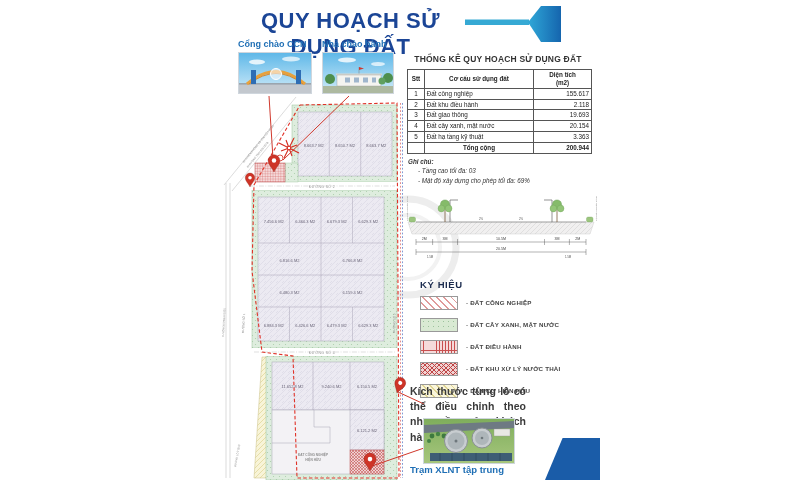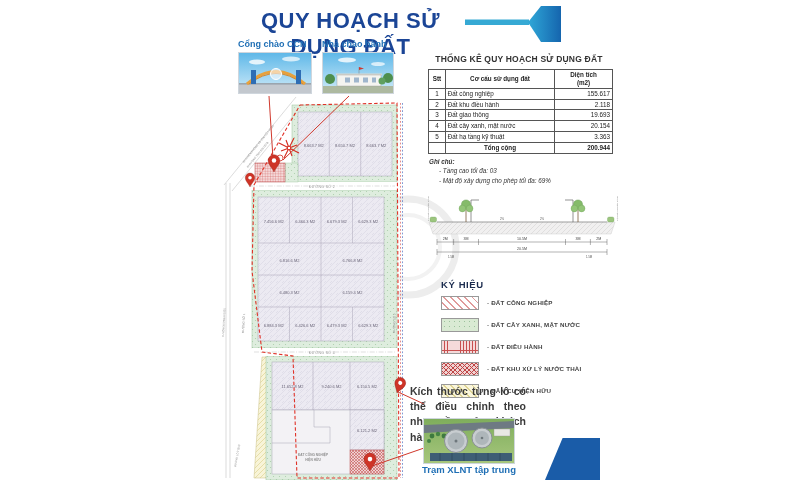--- a/index.html
+++ b/index.html
@@ -9,21 +9,21 @@
 
   
   .main-title { position:absolute; left:228px; top:8px; width:245px;
     font-size:22px; font-weight:bold; color:#1B4596; letter-spacing:.5px; text-align:center; }
   .hdr-arrow { position:absolute; left:455px; top:4px; }
 
   .photo-label { position:absolute; font-size:9px; font-weight:bold; color:#1F6FB5; text-align:left; }
   .photo { position:absolute; border:1px solid #cfd6dd; }
 
   
-  .panel { position:absolute; left:425px; top:54px; width:196px; z-index:3; }
+  .panel { position:absolute; left:404px; top:54px; width:196px; z-index:3; }
   .stats-title { font-size:8.5px; font-weight:bold; color:#333; text-align:center;
      width:188px; letter-spacing:.2px; }
   table.stats { border-collapse:collapse; margin:5px 0 0 3px; width:185px; }
   table.stats th, table.stats td { border:0.8px solid #555; font-size:6.3px; color:#222;
      padding:1px 2px; line-height:1.25; }
   table.stats th { font-weight:bold; text-align:center; }
   td.c-no { text-align:center; width:16px; }
   td.c-cat { width:104px; }
   td.c-area { text-align:right; width:55px; }
   tr.total td { font-weight:bold; }
@@ -47,21 +47,21 @@
      background-image:repeating-linear-gradient(0deg, transparent 0 2.4px, #C85050 2.4px 3.1px),
                       repeating-linear-gradient(90deg, transparent 0 2.4px, #C85050 2.4px 3.1px); }
   .sw-xlnt { background:#F0D2D2;
      background-image:repeating-linear-gradient(45deg, transparent 0 2.6px, #BE4444 2.6px 3.3px),
                       repeating-linear-gradient(-45deg, transparent 0 2.6px, #BE4444 2.6px 3.3px); }
   .sw-resident { background:#FAF6DC;
      background-image:repeating-linear-gradient(45deg, transparent 0 4px, #DFD493 4px 5px); }
 
   .free-note { position:absolute; left:410px; top:384px; width:116px; font-size:10.5px;
      line-height:1.45; font-weight:bold; color:#3A3A3A; text-align:justify; z-index:3; }
-  .plant-caption { position:absolute; left:420px; top:464px; width:98px; text-align:center;
+  .plant-caption { position:absolute; left:408px; top:464px; width:98px; text-align:center;
      font-size:9.5px; font-weight:bold; color:#1F6FB5; z-index:3; }
   .corner-shape { position:absolute; left:545px; top:438px; width:55px; height:42px;
      background:#1A5CA8; clip-path:polygon(32% 0, 100% 0, 100% 100%, 0 100%); z-index:4; }
 
   
   svg text { font-family:"Liberation Sans", sans-serif; }
   .lot-lbl { font-size:4px; fill:#6A6578; text-anchor:middle; }
   .road-lbl { font-size:3.4px; fill:#8A8A8A; letter-spacing:.4px; text-anchor:middle;
      paint-order:stroke; stroke:#fff; stroke-width:.7px; }
   .road-red { fill:#B05A52; }

